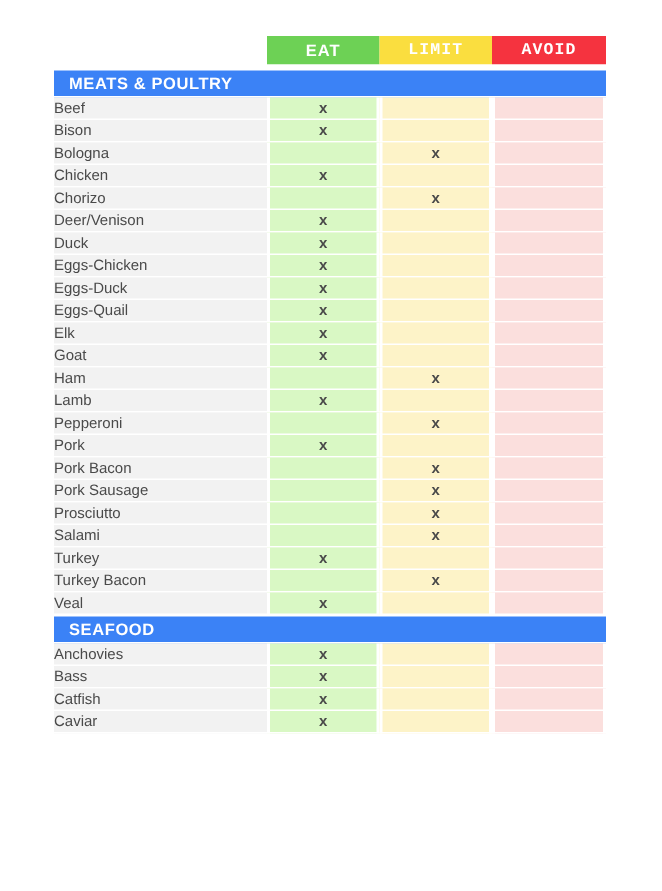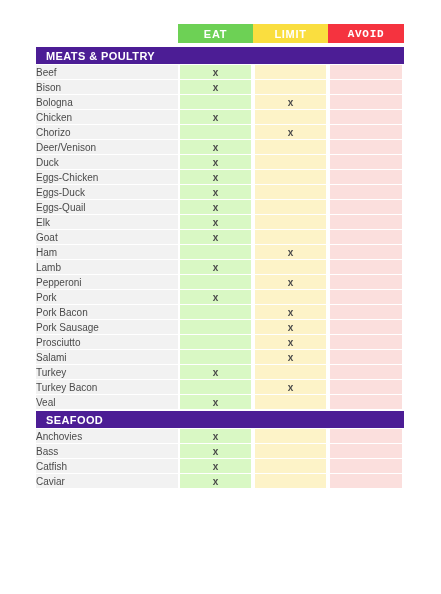--- a/index.html
+++ b/index.html
@@ -47,28 +47,28 @@
     font-size: 11px;
     font-weight: bold;
     letter-spacing: 0.7px;
     text-align: center;
     vertical-align: middle;
     border-left: 2px solid #ffffff;
     border-right: 2px solid #ffffff;
     box-sizing: border-box;
   }
   th.head-eat   { background: #6dd155; }
-  th.head-limit { background: #fade3f; }
+  th.head-limit { background: #fade3f; font-family: Liberation Mono, monospace; }
   th.head-avoid { background: #f5333f; font-family: Liberation Mono, monospace; }
 
   tr.spacer-row td { height: 3px; padding: 0; background: #ffffff; border: 0; }
 
   
   td.section-bar {
-    background: #4c1d95;
+    background: #3b82f6;
     color: #ffffff;
     font-size: 11px;
     font-weight: bold;
     letter-spacing: 0.4px;
     height: 17px;
     padding: 0 0 0 10px;
     vertical-align: middle;
     border-top: 1px solid #ffffff;
     border-bottom: 1px solid #ffffff;
   }

